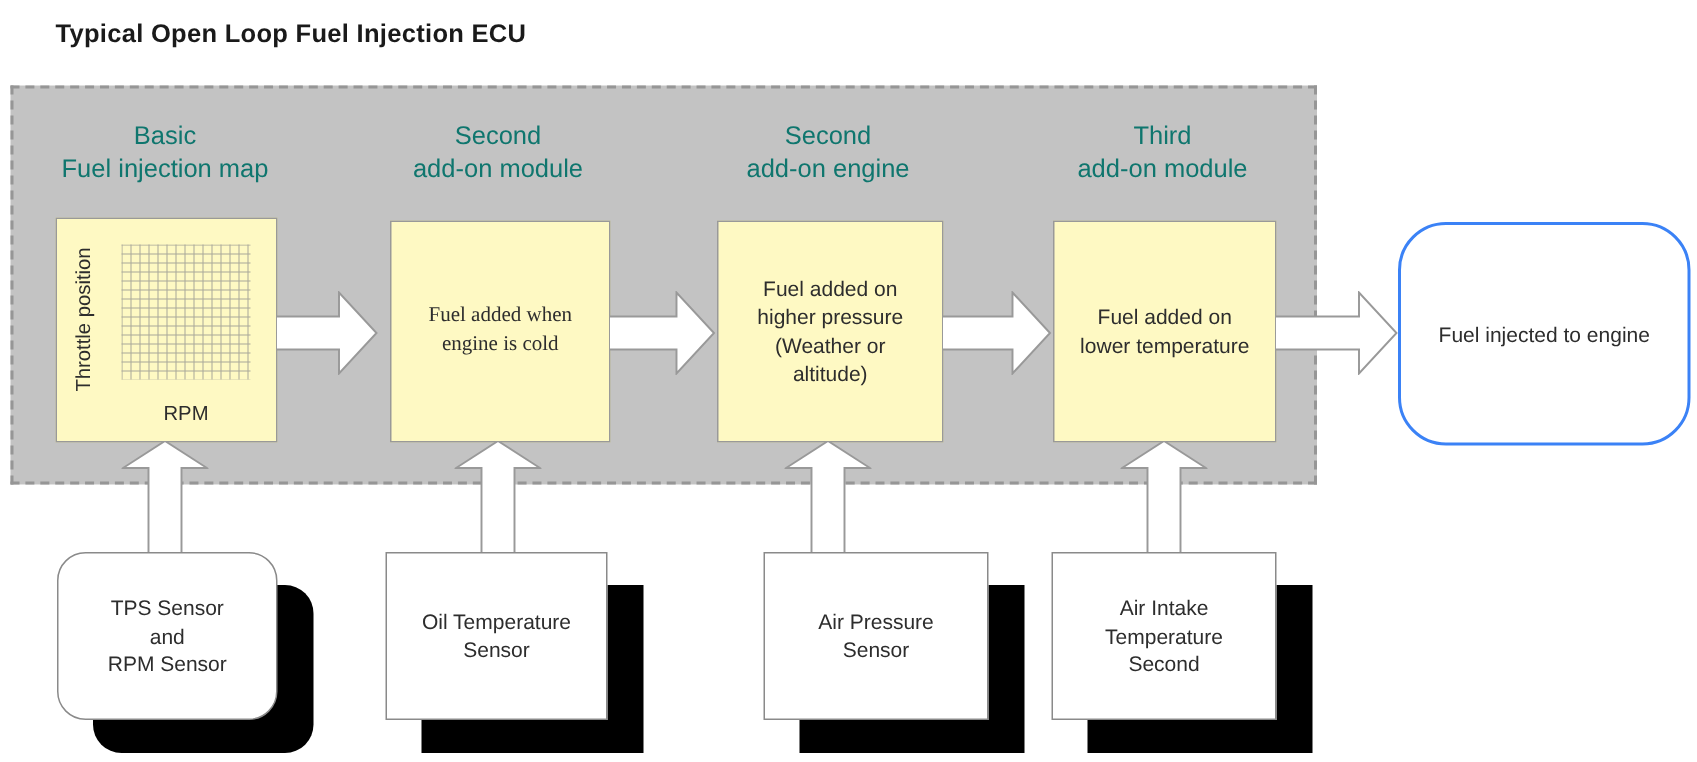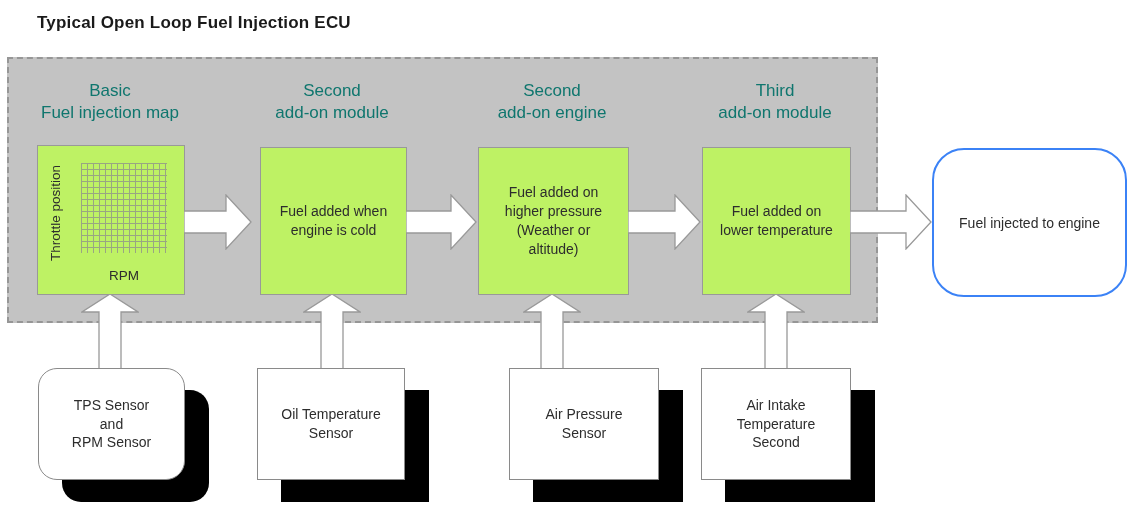--- a/index.html
+++ b/index.html
@@ -14,26 +14,26 @@
   .ecu{
     position:absolute;left:7px;top:57px;width:867px;height:262px;
     background:#c3c3c3;border:2px dashed #969696;
   }
   .stage-label{
     position:absolute;top:80px;width:170px;text-align:center;font-size:17px;line-height:1.28;
     white-space:pre-line;color:#0f766e;
   }
   .lab1{left:25px;} .lab2{left:247px;} .lab3{left:467px;} .lab4{left:690px;}
   .mbox{
-    position:absolute;background:#bef264;border:1px solid #999999;
+    position:absolute;background:#fef9c3;border:1px solid #999999;
     display:flex;align-items:center;justify-content:center;text-align:center;
     font-size:14px;line-height:1.35;white-space:pre-line;
   }
   .b1{left:37px;top:145px;width:146px;height:148px;}
-  .b2{left:260px;top:147px;width:145px;height:146px;}
+  .b2{left:260px;top:147px;width:145px;height:146px;font-family:Liberation Serif, serif;}
   .b3{left:478px;top:147px;width:149px;height:146px;}
   .b4{left:702px;top:147px;width:147px;height:146px;}
   .outbox{
     position:absolute;left:932px;top:148px;width:191px;height:145px;
     background:#ffffff;border:2px solid #3b82f6;border-radius:32px;
     display:flex;align-items:center;justify-content:center;text-align:center;font-size:14px;
   }
   .grid{
     position:absolute;left:43px;top:17px;width:86px;height:90px;
     background-image:

